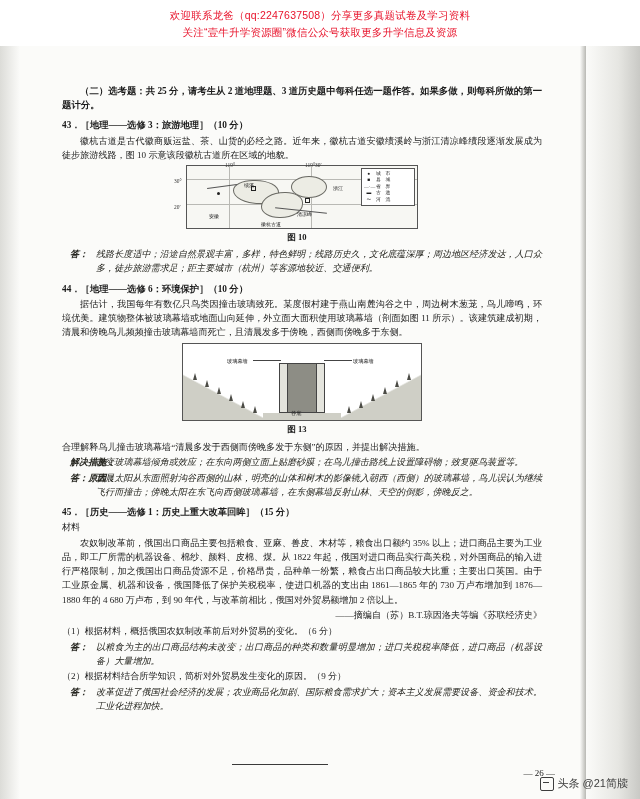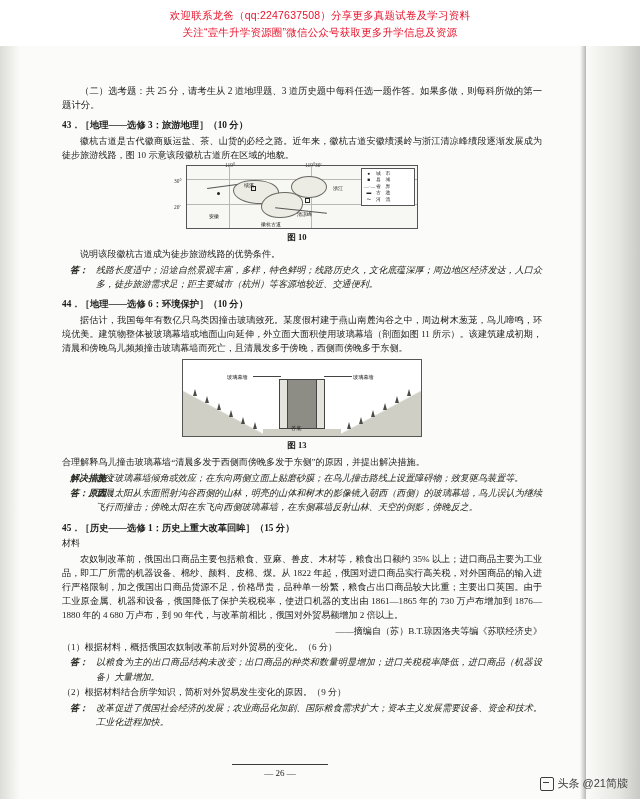--- a/index.html
+++ b/index.html
@@ -88,21 +88,21 @@
   }
   .p {
     margin: 0 0 1.5px 0;
     text-indent: 18px;
   }
   .p.noind { text-indent: 0; }
   .section-head {
     margin: 0 0 4px 0;
     text-indent: 18px;
     font-size: 9.4px;
-    font-weight: normal;
+    font-weight: bold;
   }
   .q-head {
     margin: 6px 0 1px 0;
     text-indent: 0;
     font-size: 9.3px;
     font-weight: bold;
   }
   .ans {
     margin: 1px 0 1px 0;
     text-indent: 0;
@@ -287,23 +287,23 @@
     position: absolute;
     bottom: 34px;
     left: 212px;
     width: 96px;
     height: 1px;
     background: #3a3a3a;
   }
   .pagenum {
     position: absolute;
     bottom: 21px;
-    left: 0;
+    left: 15px;
     width: 520px;
-    text-align: center;
+    text-align: right;
     font-size: 9px;
     color: #1b1b1b;
   }
   .toutiao {
     position: absolute;
     right: 12px;
     bottom: 8px;
     font-size: 11px;
     color: #3d3d3d;
     font-family: "Liberation Sans", sans-serif;
@@ -397,21 +397,20 @@
                 </div>
               <div class="lrow">
                   <span class="sym">〜</span>
                   <span>河　流</span>
                 </div>
             </div>
           </div>
         </div>
         <div class="fig-caption" style="width:470px;">图 10</div>
 
-        <p class="p">说明该段徽杭古道成为徒步旅游线路的优势条件。</p>
         <p class="ans ans-italic">
           <span class="lbl">答：</span>
           <span>线路长度适中；沿途自然景观丰富，多样，特色鲜明；线路历史久，文化底蕴深厚；周边地区经济发达，人口众多，徒步旅游需求足；距主要城市（杭州）等客源地较近、交通便利。</span>
         </p>
 
         <p class="q-head">44．［地理——选修 6：环境保护］（10 分）</p>
         <p class="p">据估计，我国每年有数亿只鸟类因撞击玻璃致死。某度假村建于燕山南麓沟谷之中，周边树木葱茏，鸟儿啼鸣，环境优美。建筑物整体被玻璃幕墙或地面山向延伸，外立面大面积使用玻璃幕墙（剖面如图 11 所示）。该建筑建成初期，清晨和傍晚鸟儿频频撞击玻璃幕墙而死亡，且清晨发多于傍晚，西侧而傍晚多于东侧。</p>
 
         <div class="fig11-wrap">
           <div class="fig11">

